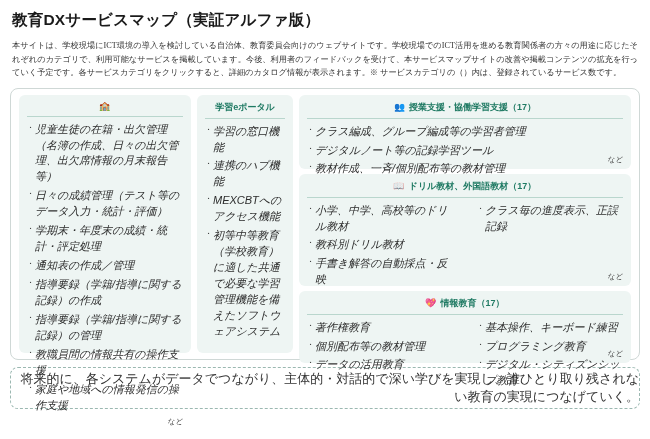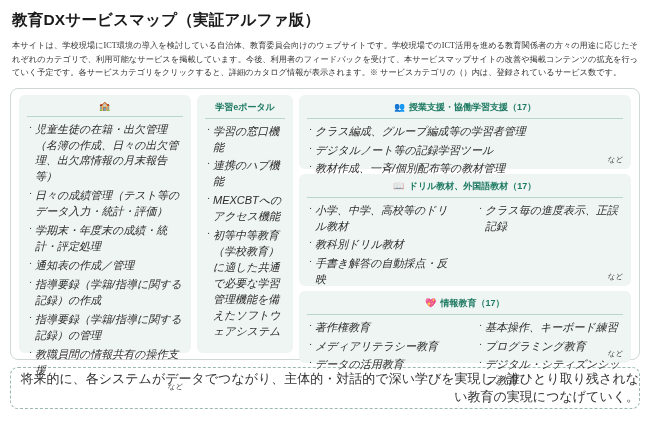--- a/index.html
+++ b/index.html
@@ -172,20 +172,21 @@
           <span class="ico">🏫</span>
         </div>
         <ul class="items">
           <li>児童生徒の在籍・出欠管理（名簿の作成、日々の出欠管理、出欠席情報の月末報告等）</li>
           <li>日々の成績管理（テスト等のデータ入力・統計・評価）</li>
           <li>学期末・年度末の成績・統計・評定処理</li>
           <li>通知表の作成／管理</li>
           <li>指導要録（学籍/指導に関する記録）の作成</li>
           <li>指導要録（学籍/指導に関する記録）の管理</li>
           <li>教職員間の情報共有の操作支援</li>
+          <li>家庭や地域への情報発信の操作支援</li>
         </ul>
         <div class="nado">など</div>
       </div>
     </div>
 
     <div class="col-mid">
       <div class="card tall">
         <div class="card-head">
           <span class="ttl">学習eポータル</span>
         </div>
@@ -233,21 +234,21 @@
       </div>
 
       <div class="card card-joho">
         <div class="card-head">
           <span class="ico">💖</span>
           <span class="ttl">情報教育（17）</span>
         </div>
         <div class="two-col">
           <ul class="items">
             <li>著作権教育</li>
-            <li>メディアリテラシー教育</li>
+            <li>個別配布等の教材管理</li>
             <li>データの活用教育</li>
           </ul>
           <ul class="items">
             <li>基本操作、キーボード練習</li>
             <li>プログラミング教育</li>
             <li>デジタル・シティズンシップ教育</li>
           </ul>
         </div>
         <div class="nado-abs">など</div>
       </div>

